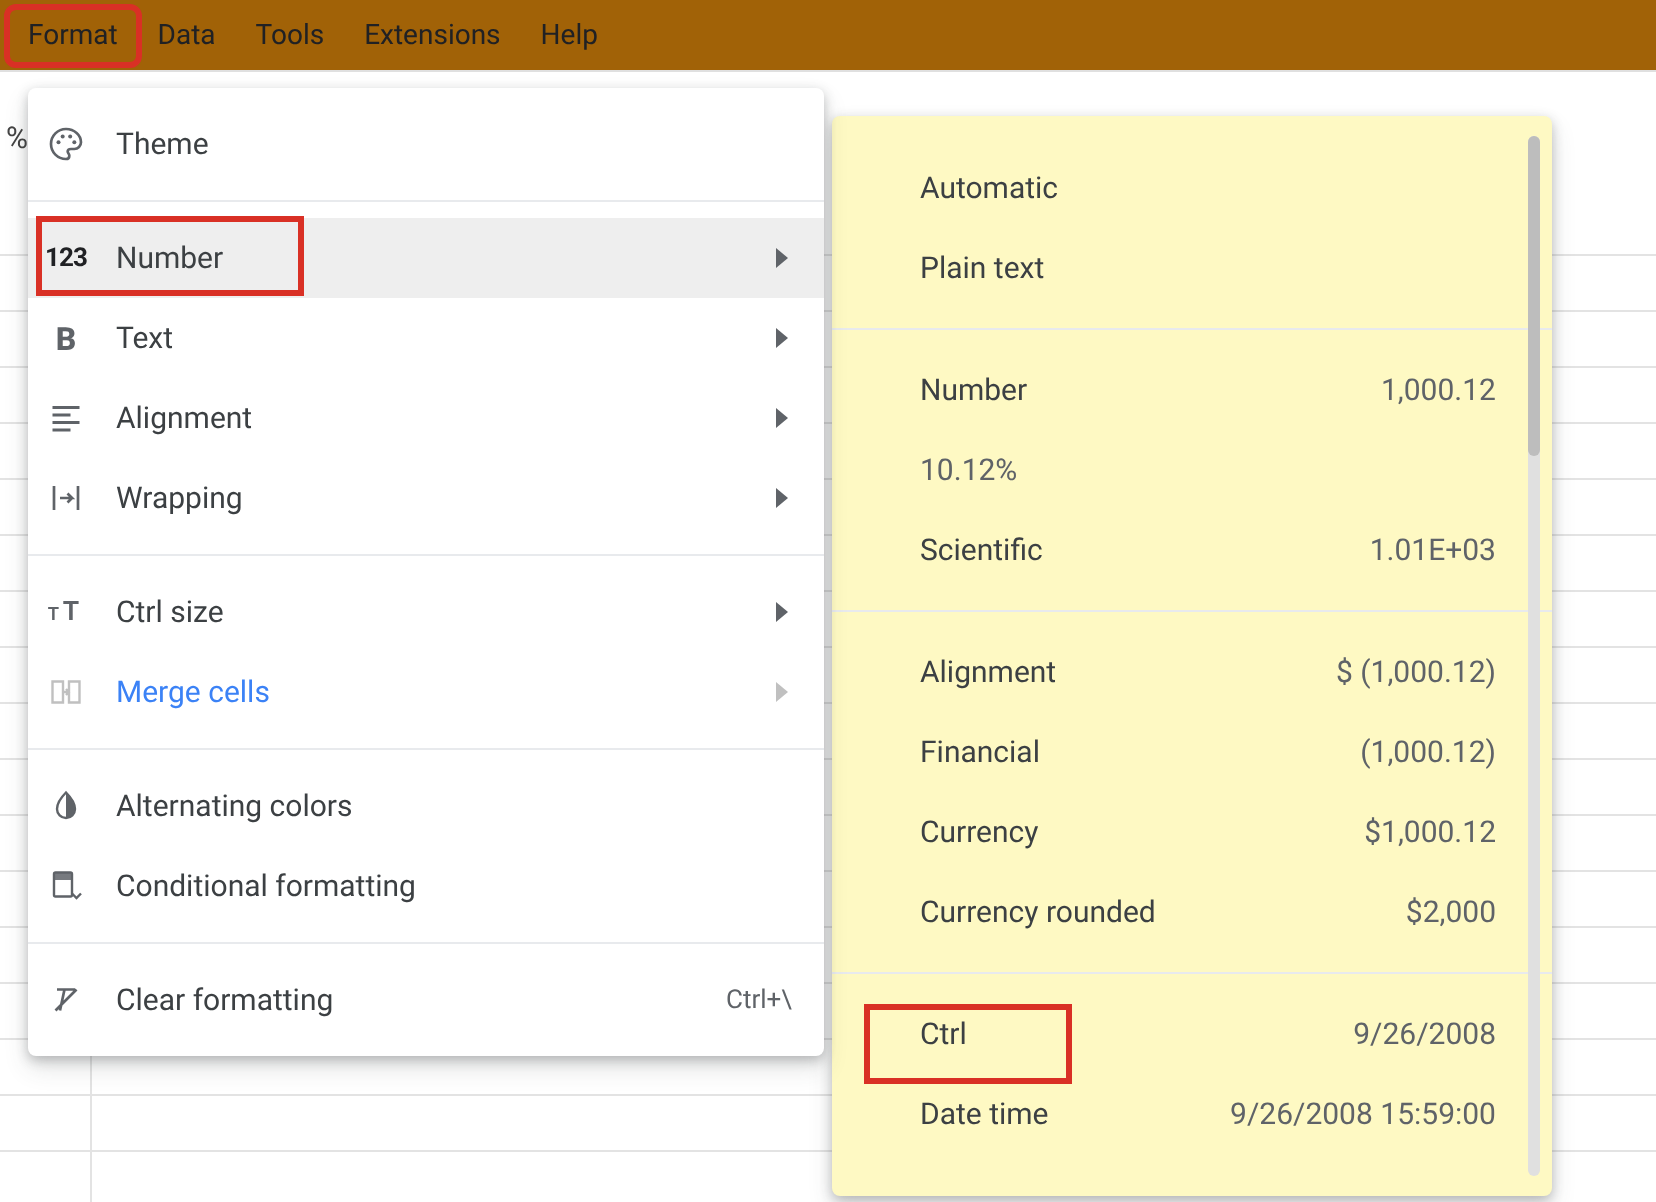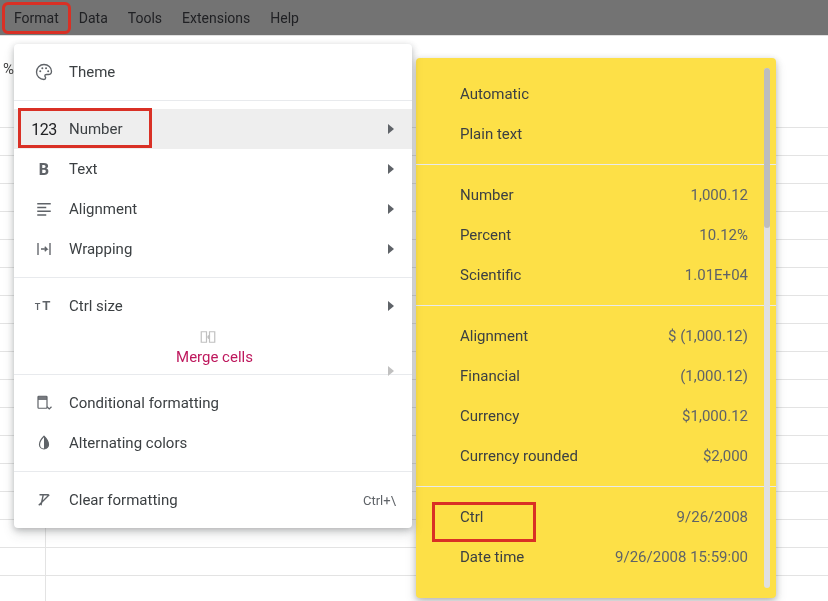--- a/index.html
+++ b/index.html
@@ -11,21 +11,21 @@
     color: #202124;
     background: #fff;
     overflow: hidden;
   }
   .menubar {
     display: flex;
     align-items: center;
     height: 36px;
     padding: 0 4px;
     border-bottom: 1px solid #e0e0e0;
-    background: #737373;
+    background: #a16207;
     position: relative;
     z-index: 5;
   }
   .menubar-item {
     padding: 6px 10px;
     font-size: 14px;
     color: #202124;
     cursor: pointer;
     border-radius: 4px;
   }
@@ -66,30 +66,30 @@
     background: #fff;
     border-radius: 4px;
     box-shadow: 0 2px 6px rgba(60,64,67,.3), 0 6px 12px rgba(60,64,67,.15);
     padding: 8px 0;
     z-index: 10;
   }
   .dd-item {
     display: flex;
     align-items: center;
     height: 40px;
-    padding: 0 16px 0 19px;
+    padding: 0 16px 0 8px;
     font-size: 15px;
     color: #3c4043;
     cursor: pointer;
     position: relative;
   }
   .dd-item.hovered {
     background: #eeeeee;
   }
-  .dd-item.disabled { color: #be185d; cursor: default; flex-direction: column; }
+  .dd-item.disabled { color: #3b82f6; cursor: default; }
   .dd-icon {
     width: 22px; height: 22px;
     margin-right: 14px;
     display:flex; align-items:center; justify-content:center;
     color:#5f6368;
     flex-shrink:0;
   }
   .dd-item.disabled .dd-icon { color:#c0c0c0; }
   .dd-label { flex: 1; }
   .dd-arrow, .dd-shortcut {
@@ -111,21 +111,21 @@
   }
   .sub-highlight { left: 18px; top: 108px; width: 134px; height: 40px; }
 
   
   .submenu {
     position: absolute;
     left: 416px;
     top: 58px;
     width: 360px;
     height: 540px;
-    background: #fde047;
+    background: #fef9c3;
     border-radius: 4px;
     box-shadow: 0 2px 6px rgba(60,64,67,.3), 0 6px 12px rgba(60,64,67,.15);
     z-index: 8;
     overflow: hidden;
   }
   .submenu-scroll {
     position:absolute;
     right:6px; top:10px; bottom:10px;
     width:6px;
     background:#e0e0e0;
@@ -243,21 +243,21 @@
           <circle cx="14.5" cy="7.5" r="1.2" fill="currentColor"></circle>
           <circle cx="17" cy="11" r="1.2" fill="currentColor"></circle>
         </svg>
     </span>
     <span class="dd-label">Theme</span>
   </div>
 
   <div class="dd-sep"></div>
 
   <div class="dd-item hovered">
-    <span class="dd-icon" style="font-weight:400; font-size:16px; letter-spacing:-0.5px; color:#202124;">123</span>
+    <span class="dd-icon" style="font-weight:700; font-size:13px; letter-spacing:-0.5px; color:#202124;">123</span>
     <span class="dd-label">Number</span>
     <span class="dd-arrow">
       <svg width="10" height="10" viewBox="0 0 10 10">
           <path d="M2 0l6 5-6 5z" fill="#5f6368"></path>
         </svg>
     </span>
   </div>
 
   <div class="dd-item">
     <span class="dd-icon" style="font-weight:800; font-size:16px;">B</span>
@@ -327,38 +327,38 @@
           <path d="M2 0l6 5-6 5z" fill="#c0c0c0"></path>
         </svg>
     </span>
   </div>
 
   <div class="dd-sep"></div>
 
   <div class="dd-item">
     <span class="dd-icon">
       <svg width="18" height="18" viewBox="0 0 24 24">
+          <path d="M12 3C8 7 6 10 6 14a6 6 0 0012 0c0-4-2-7-6-11z" fill="none" stroke="currentColor" stroke-width="1.6"></path>
+          <path d="M12 3v17a6 6 0 006-6c0-4-2-7-6-11z" fill="currentColor"></path>
+        </svg>
+    </span>
+    <span class="dd-label">Alternating colors</span>
+  </div>
+
+  <div class="dd-item">
+    <span class="dd-icon">
+      <svg width="18" height="18" viewBox="0 0 24 24">
           <rect x="4" y="3" width="12" height="16" rx="1" fill="none" stroke="currentColor" stroke-width="1.6"></rect>
           <rect x="4" y="3" width="12" height="5" fill="currentColor" opacity="0.85"></rect>
           <path d="M16 17l3 3 3-3" fill="none" stroke="currentColor" stroke-width="1.6"></path>
         </svg>
     </span>
     <span class="dd-label">Conditional formatting</span>
   </div>
 
-  <div class="dd-item">
-    <span class="dd-icon">
-      <svg width="18" height="18" viewBox="0 0 24 24">
-          <path d="M12 3C8 7 6 10 6 14a6 6 0 0012 0c0-4-2-7-6-11z" fill="none" stroke="currentColor" stroke-width="1.6"></path>
-          <path d="M12 3v17a6 6 0 006-6c0-4-2-7-6-11z" fill="currentColor"></path>
-        </svg>
-    </span>
-    <span class="dd-label">Alternating colors</span>
-  </div>
-
   <div class="dd-sep"></div>
 
   <div class="dd-item">
     <span class="dd-icon">
       <svg width="18" height="18" viewBox="0 0 24 24">
           <path d="M6 5h12M11 5l-3 14M5 19l14-14" stroke="currentColor" stroke-width="1.8" fill="none"></path>
         </svg>
     </span>
     <span class="dd-label">Clear formatting</span>
     <span class="dd-shortcut">Ctrl+\</span>
@@ -376,26 +376,25 @@
       </div>
       <div class="sub-item">
         <span class="sub-label">Plain text</span>
       </div>
       <div class="sub-sep"></div>
       <div class="sub-item">
         <span class="sub-label">Number</span>
         <span class="sub-example">1,000.12</span>
       </div>
       <div class="sub-item">
-        <span class="sub-label">Percent</span>
         <span class="sub-example">10.12%</span>
       </div>
       <div class="sub-item">
         <span class="sub-label">Scientific</span>
-        <span class="sub-example">1.01E+04</span>
+        <span class="sub-example">1.01E+03</span>
       </div>
       <div class="sub-sep"></div>
       <div class="sub-item">
         <span class="sub-label">Alignment</span>
         <span class="sub-example">$ (1,000.12)</span>
       </div>
       <div class="sub-item">
         <span class="sub-label">Financial</span>
         <span class="sub-example">(1,000.12)</span>
       </div>

